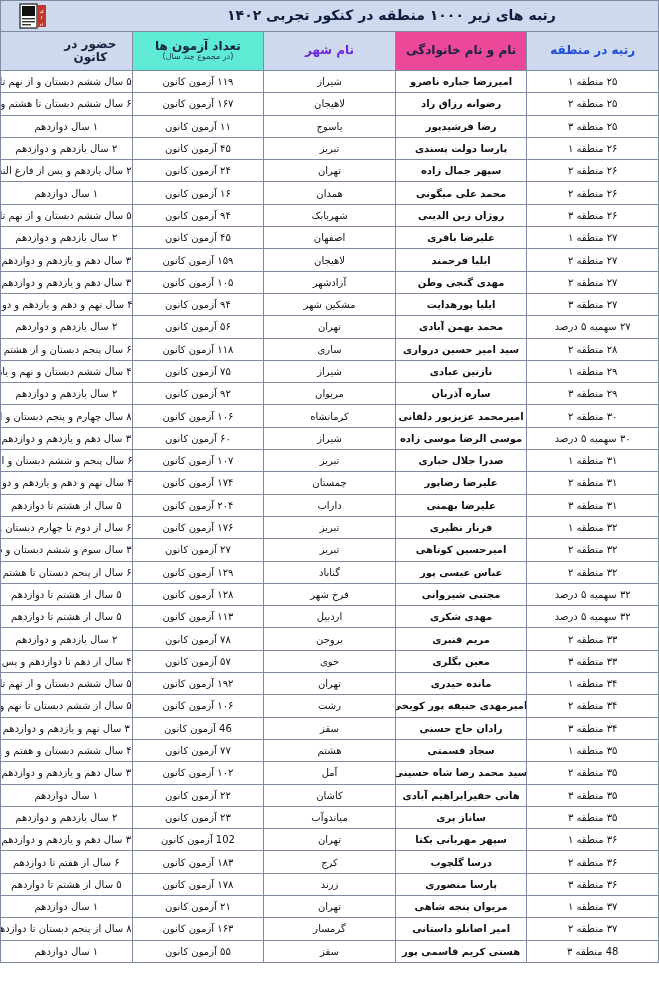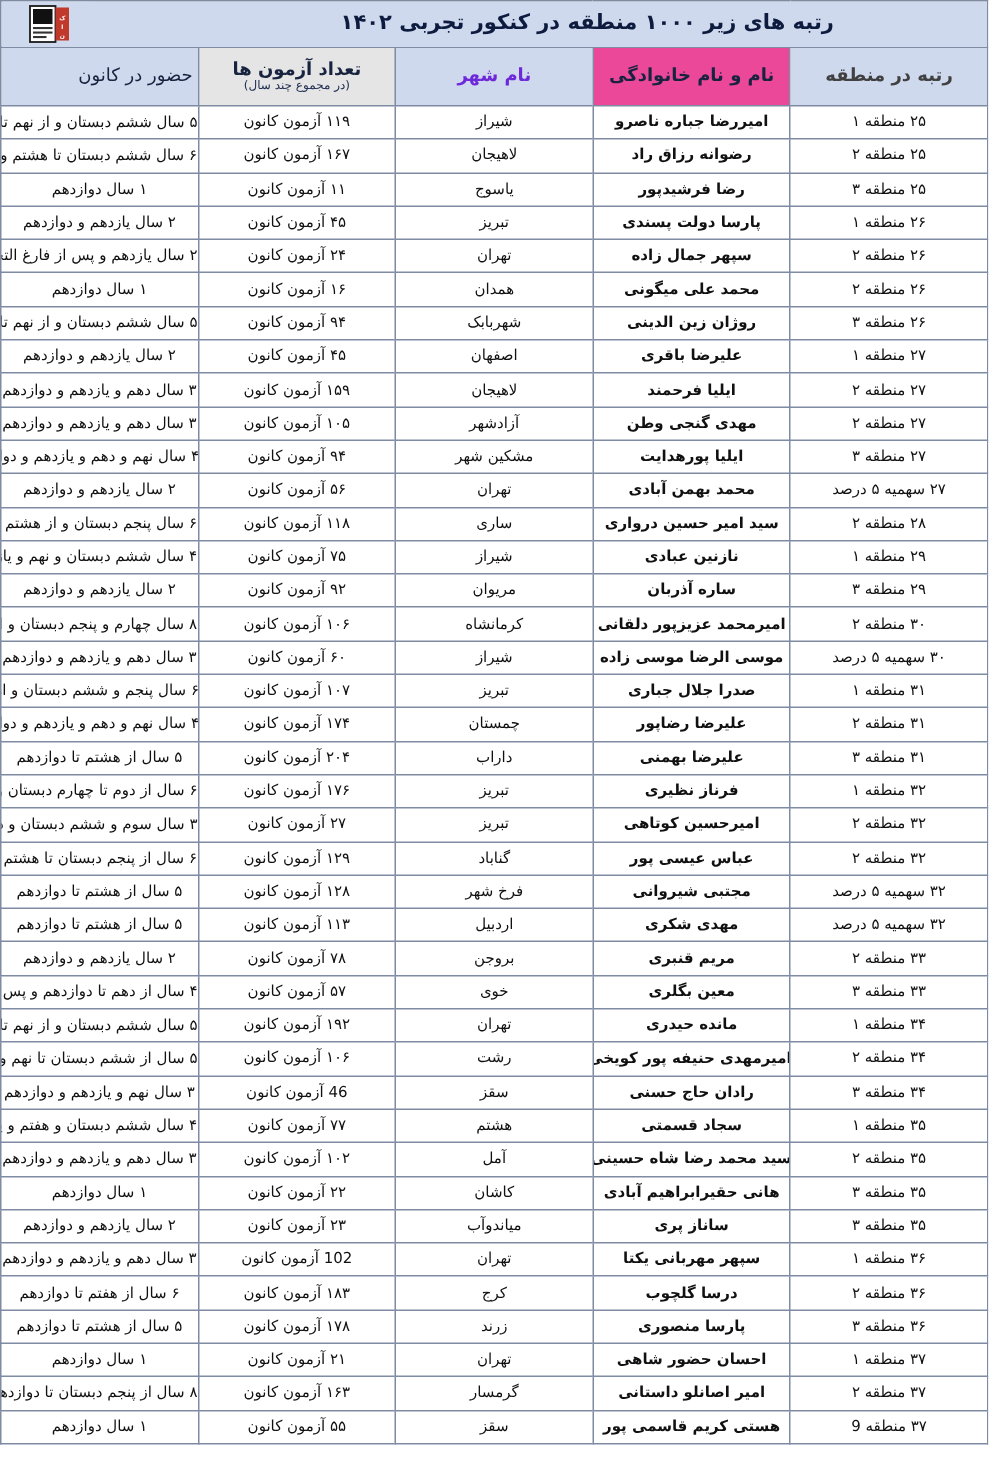--- a/index.html
+++ b/index.html
@@ -111,28 +111,28 @@
                 <text x="29.5" y="10" fill="#ffffff" font-size="4" text-anchor="middle" font-family="DejaVu Sans, sans-serif">ک</text>
                 <text x="29.5" y="16" fill="#ffffff" font-size="4" text-anchor="middle" font-family="DejaVu Sans, sans-serif">ا</text>
                 <text x="29.5" y="22" fill="#ffffff" font-size="4" text-anchor="middle" font-family="DejaVu Sans, sans-serif">ن</text>
               </svg>
             </div>
             <div class="banner-title">رتبه های زیر ۱۰۰۰ منطقه در کنکور تجربی ۱۴۰۲</div>
           </div>
         </th>
       </tr>
       <tr class="head-row-tr">
-        <th class="c-rank" style="background: rgb(207, 217, 238); height: 38px; font-size: 12px; font-weight: bold; color: #404040; white-space: normal;">رتبه در منطقه</th>
+        <th class="c-rank" style="background: rgb(207, 217, 238); height: 38px; font-size: 12px; font-weight: bold; color: #1d4ed8; white-space: normal;">رتبه در منطقه</th>
         <th class="c-name" style="background: #ec4899; height: 38px; font-size: 12px; font-weight: bold; color: rgb(23, 35, 63); white-space: normal;">نام و نام خانوادگی</th>
         <th class="c-city" style="background: rgb(207, 217, 238); height: 38px; font-size: 12px; font-weight: bold; color: #6d28d9; white-space: normal;">نام شهر</th>
-        <th class="c-exams" style="background: #e5e5e5; height: 38px; font-size: 12px; font-weight: bold; color: rgb(23, 35, 63); white-space: normal;">
+        <th class="c-exams" style="background: #5eead4; height: 38px; font-size: 12px; font-weight: bold; color: rgb(23, 35, 63); white-space: normal;">
           <span>تعداد آزمون ها</span>
           <span class="sub">(در مجموع چند سال)</span>
         </th>
-        <th class="c-presence" style="background: rgb(207, 217, 238); height: 38px; font-size: 12px; font-weight: normal; color: rgb(23, 35, 63); white-space: normal; padding-left: 48px;">حضور در کانون</th>
+        <th class="c-presence" style="background: rgb(207, 217, 238); height: 38px; font-size: 12px; font-weight: bold; color: rgb(23, 35, 63); white-space: normal; padding-left: 48px;">حضور در کانون</th>
       </tr>
     </thead>
     <tbody id="table-body">
         <tr>
           <td class="c-rank">۲۵ منطقه ۱</td>
           <td class="c-name">امیررضا جباره ناصرو</td>
           <td class="c-city">شیراز</td>
           <td class="c-exams">۱۱۹ آزمون کانون</td>
           <td class="c-presence">۵ سال ششم دبستان و از نهم تا دوازدهم</td>
         </tr>
@@ -383,34 +383,34 @@
         </tr>
         <tr>
           <td class="c-rank">۳۶ منطقه ۳</td>
           <td class="c-name">پارسا منصوری</td>
           <td class="c-city">زرند</td>
           <td class="c-exams">۱۷۸ آزمون کانون</td>
           <td class="c-presence">۵ سال از هشتم تا دوازدهم</td>
         </tr>
         <tr>
           <td class="c-rank">۳۷ منطقه ۱</td>
-          <td class="c-name">احسان حضور شاهی</td>
+          <td class="c-name">مریوان پنجه شاهی</td>
           <td class="c-city">تهران</td>
           <td class="c-exams">۲۱ آزمون کانون</td>
           <td class="c-presence">۱ سال دوازدهم</td>
         </tr>
         <tr>
           <td class="c-rank">۳۷ منطقه ۲</td>
           <td class="c-name">امیر اصانلو داستانی</td>
           <td class="c-city">گرمسار</td>
           <td class="c-exams">۱۶۳ آزمون کانون</td>
           <td class="c-presence">۸ سال از پنجم دبستان تا دوازدهم</td>
         </tr>
         <tr>
-          <td class="c-rank">۳۷ منطقه 9</td>
+          <td class="c-rank">48 منطقه ۳</td>
           <td class="c-name">هستی کریم قاسمی پور</td>
           <td class="c-city">سقز</td>
           <td class="c-exams">۵۵ آزمون کانون</td>
           <td class="c-presence">۱ سال دوازدهم</td>
         </tr>
       </tbody>
   </table>
 </div>
 
 </body></html>

